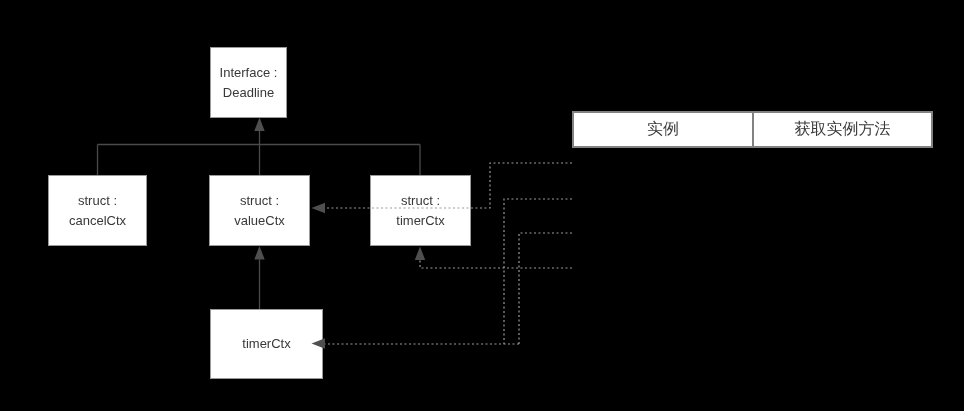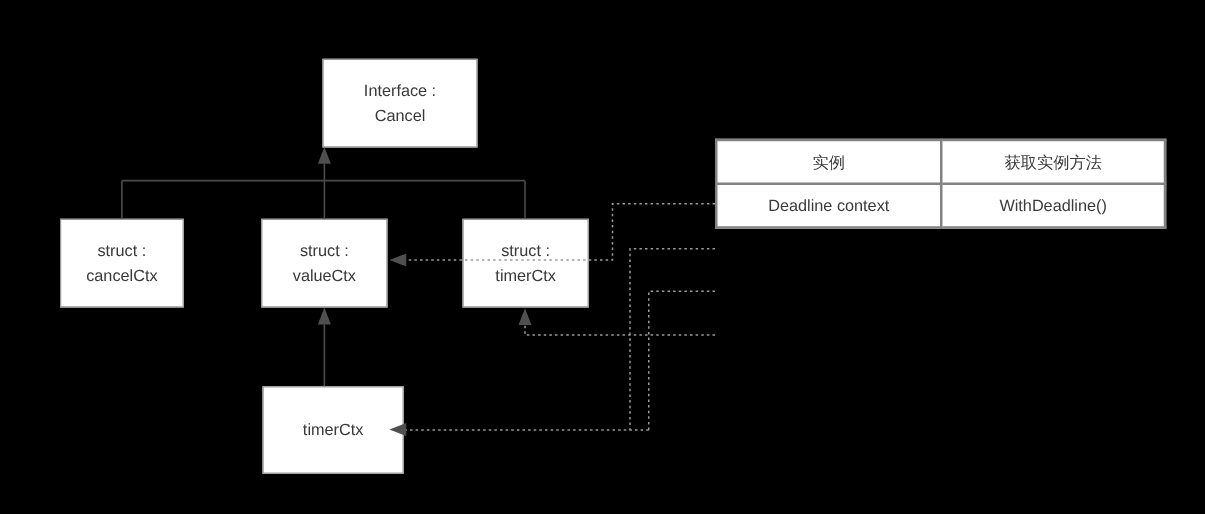--- a/index.html
+++ b/index.html
@@ -30,38 +30,38 @@
     display: flex;
     flex-direction: column;
     align-items: center;
     justify-content: center;
     text-align: center;
     color: #383838;
     font-size: 13px;
     line-height: 20px;
     white-space: nowrap;
   }
-  .node-interface { left: 210px; top: 47px;  width: 124px; height: 71px; margin-left: 48px; }
+  .node-interface { left: 210px; top: 47px;  width: 77px; height: 71px; }
   .node-empty     { left: 48px;  top: 175px; width: 99px;  height: 71px; }
   .node-cancel    { left: 209px; top: 175px; width: 101px; height: 71px; }
   .node-value     { left: 370px; top: 175px; width: 101px; height: 71px; }
   .node-timer     { left: 210px; top: 309px; width: 113px; height: 70px; }
 
   .ctx-table-wrap {
     position: absolute;
     left: 572px;
     top: 111px;
   }
   table.ctx-table {
     border-collapse: collapse;
     table-layout: fixed;
     width: 359px;
     background: #ffffff;
     color: #3a3a3a;
-    font-size: 13px;
+    font-size: 16px;
   }
   table.ctx-table th,
   table.ctx-table td {
     box-sizing: border-box;
     border: 2px solid #828282;
     height: 35px;
     padding: 0 4px;
     text-align: center;
     vertical-align: middle;
     font-weight: normal;
@@ -87,21 +87,21 @@
     stroke: none;
   }
 </style>
 </head>
 <body>
 
 <div class="stage">
 
   <div class="node node-interface">
     <span>Interface :</span>
-    <span>Cancel</span>
+    <span>Deadline</span>
   </div>
 
   <div class="node node-empty">
     <span>struct :</span>
     <span>cancelCtx</span>
   </div>
 
   <div class="node node-cancel">
     <span>struct :</span>
     <span>valueCtx</span>
@@ -122,24 +122,20 @@
           <col class="c1">
           <col class="c2">
         </colgroup>
       <thead>
         <tr>
           <th>实例</th>
           <th>获取实例方法</th>
         </tr>
       </thead>
       <tbody>
-        <tr>
-          <td>Deadline context</td>
-          <td>WithDeadline()</td>
-        </tr>
       </tbody>
     </table>
   </div>
 
   <svg class="connector-layer" viewBox="0 0 964 411">
 
     <g>
       <path class="solid" d="M259.5 131 V144.5 M97.5 144.5 H420 M97.5 144.5 V175 M259.5 144.5 V175 M420 144.5 V175"></path>
       <polygon class="head" points="259.5,117.5 254.3,131 264.7,131"></polygon>
     </g>

